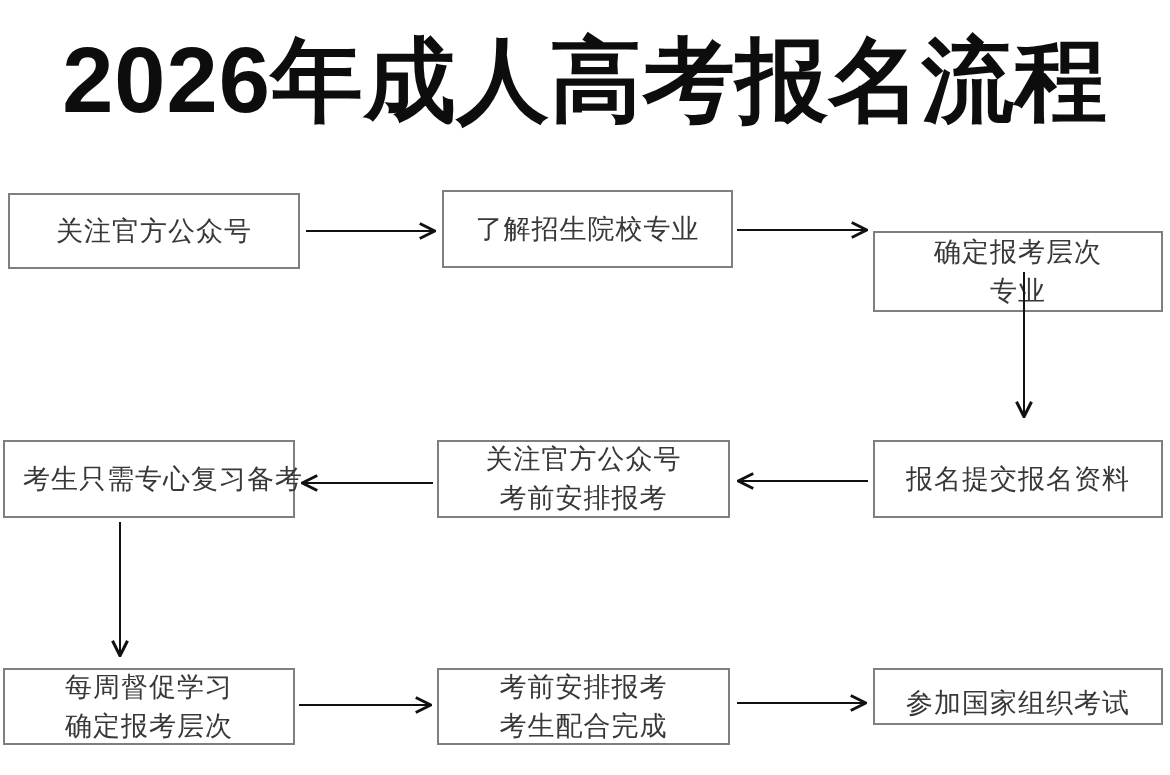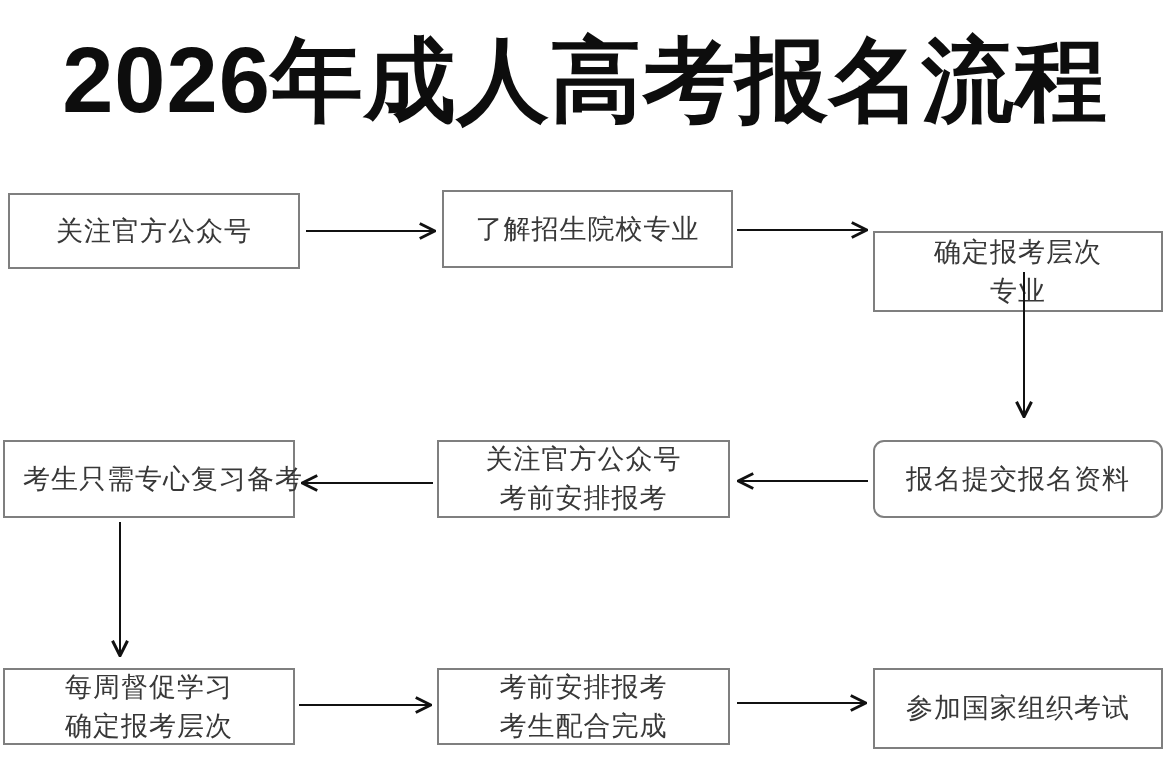--- a/index.html
+++ b/index.html
@@ -44,24 +44,24 @@
     letter-spacing: 1px;
     white-space: nowrap;
   }
   .flow-box span:empty { display: none; }
   
   .p-r1c1 { left: 8px;   top: 193px; width: 292px; height: 76px; }
   .p-r1c2 { left: 442px; top: 190px; width: 291px; height: 78px; text-align: center; }
   .p-r1c3 { left: 873px; top: 187px; width: 290px; height: 81px; margin-top: 44px; }
   .p-r2c1 { left: 3px;   top: 440px; width: 292px; height: 78px; padding-left: 28px; }
   .p-r2c2 { left: 437px; top: 440px; width: 293px; height: 78px; }
-  .p-r2c3 { left: 873px; top: 440px; width: 290px; height: 78px; border-radius: 11px; }
+  .p-r2c3 { left: 873px; top: 440px; width: 290px; height: 78px; }
   .p-r3c1 { left: 3px;   top: 668px; width: 292px; height: 77px; }
   .p-r3c2 { left: 437px; top: 668px; width: 293px; height: 77px; }
-  .p-r3c3 { left: 873px; top: 668px; width: 290px; height: 81px; }
+  .p-r3c3 { left: 873px; top: 668px; width: 290px; height: 57px; justify-content: flex-end; }
   .arrow-layer {
     position: absolute;
     left: 0; top: 0;
     width: 1170px; height: 775px;
     pointer-events: none;
   }
   .arrow-line {
     stroke: var(--arrow, #111111);
     stroke-width: 2;
     fill: none;

